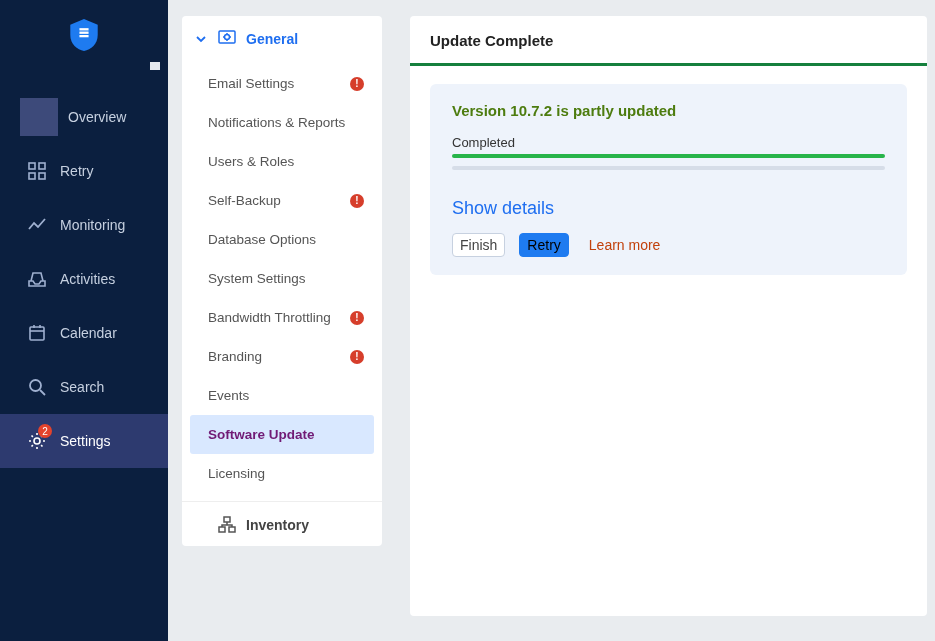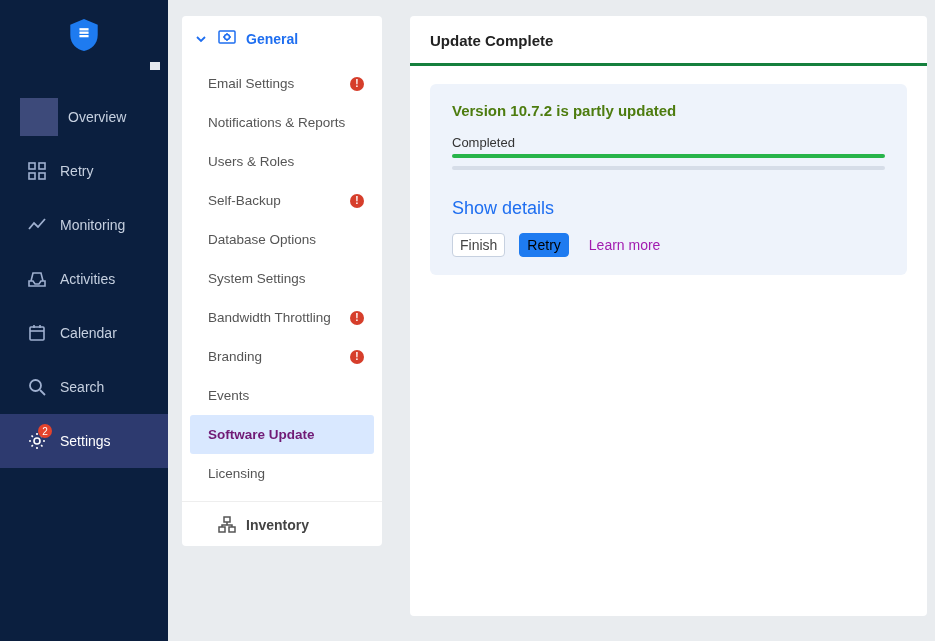--- a/index.html
+++ b/index.html
@@ -178,21 +178,21 @@
   .show-details {
     color:#1e6ef0;font-size:18px;cursor:pointer;margin-top:20px;display:inline-block;
   }
   .btn-row { display:flex;gap:14px;align-items:center;margin-top:14px; }
   .btn {
     height:24px;padding:0 7px;border-radius:4px;
     border:1px solid #c7d1e0;background:#fff;color:#444;
     font-size:14px;cursor:pointer;font-weight:500;
   }
   .btn.primary { background:#1e7bf0;border-color:#1e7bf0;color:#000000; }
-  .link { color:#a21caf;font-size:14px;cursor:pointer;margin-left:6px; }
+  .link { color:#c2410c;font-size:14px;cursor:pointer;margin-left:6px; }
 </style>
 </head>
 <body>
 
 <div class="sidebar">
   <div class="logo-area">
     <svg class="shield" viewBox="0 0 24 28">
       <path d="M12 0 L24 5 V14 C24 22 18 27 12 28 C6 27 0 22 0 14 V5 Z" fill="#1e7bf0"></path>
       <rect x="8" y="8" width="8" height="2" fill="#fff"></rect>
       <rect x="8" y="11" width="8" height="2" fill="#fff"></rect>

